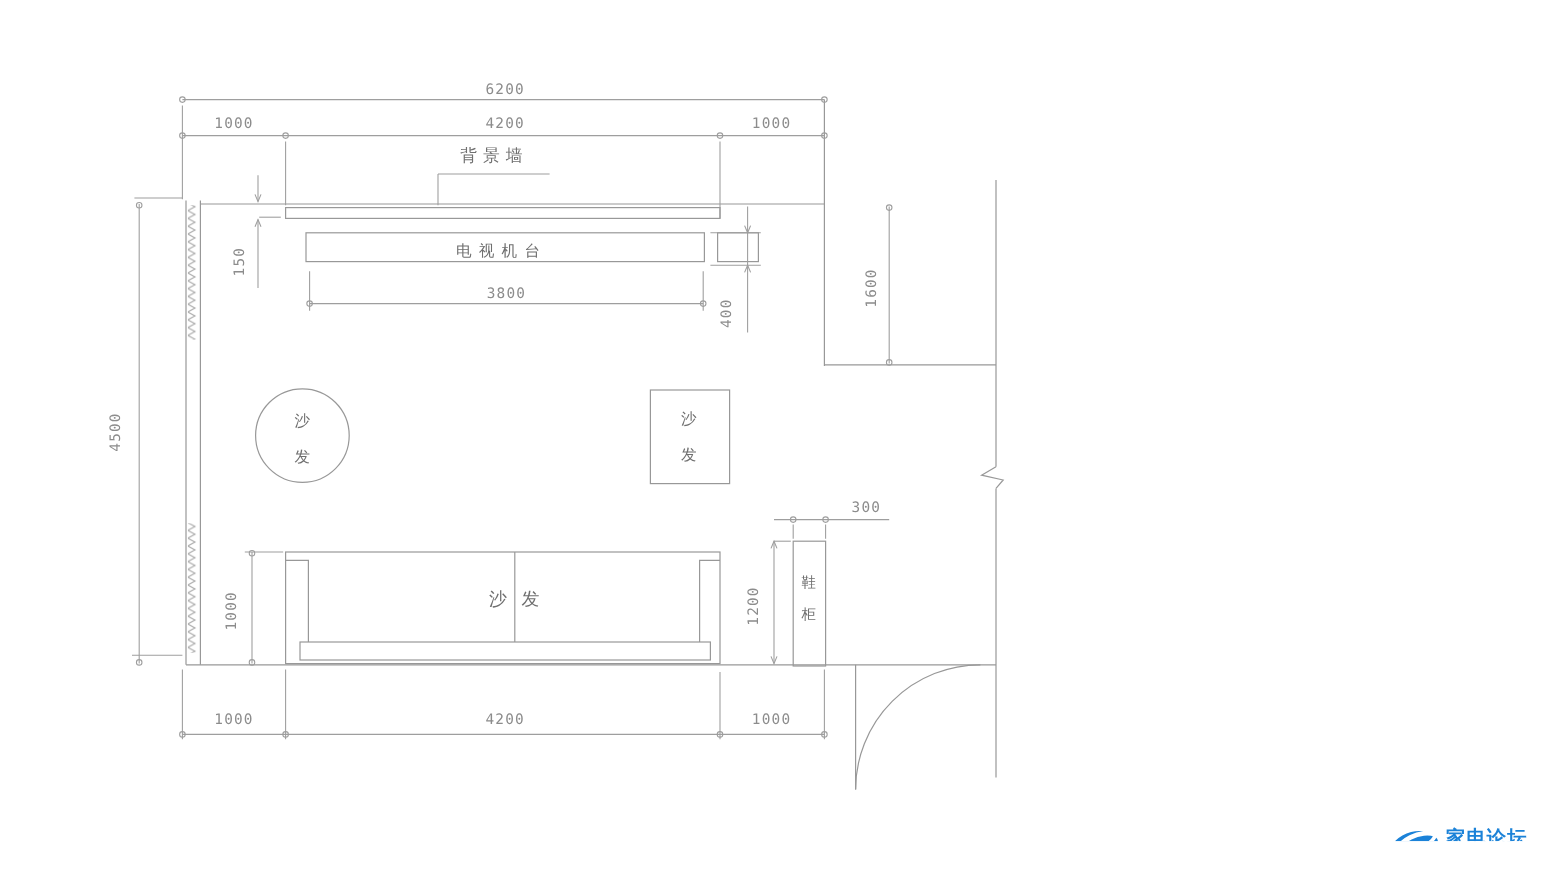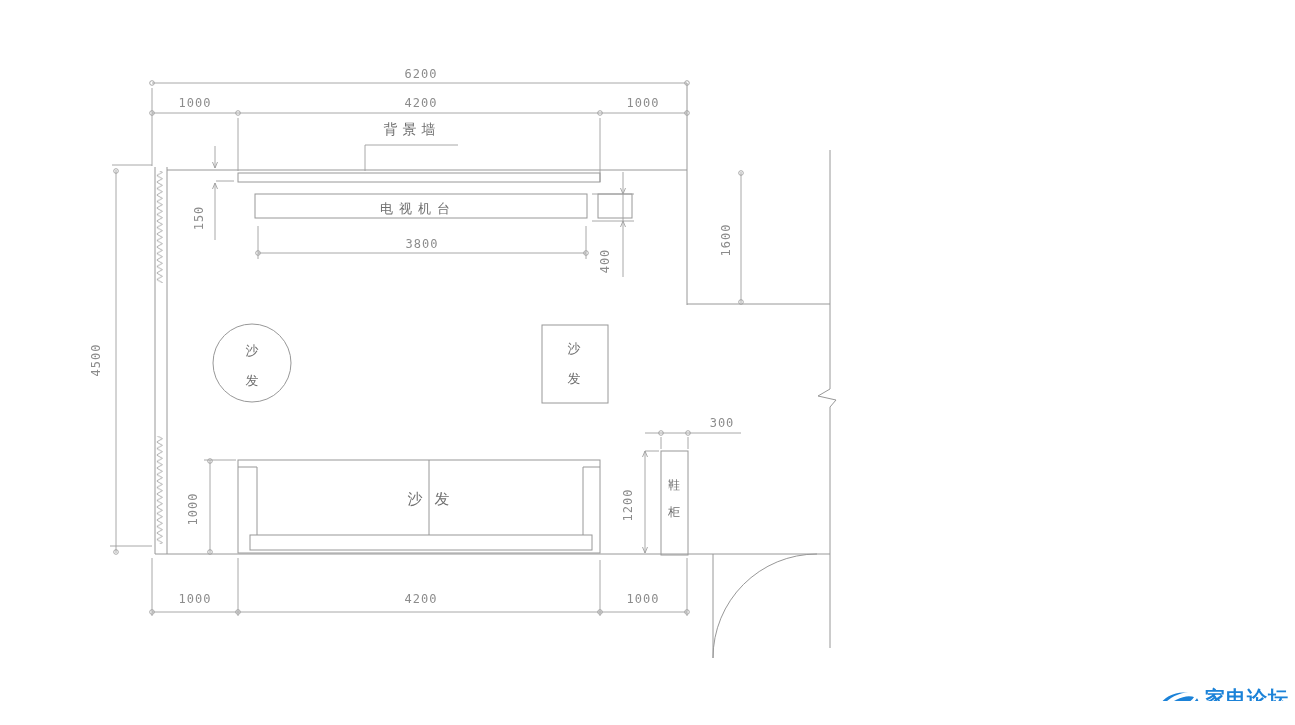--- a/index.html
+++ b/index.html
@@ -17,21 +17,21 @@
   .cjk{font-family:sans-serif;fill:#6f6f6f;text-anchor:middle;}
   .cjk14{font-size:14px;letter-spacing:5px;}
   .cjk13{font-size:13px;letter-spacing:6px;}
   .cjkS{font-size:13px;}
   .cjkM{font-size:15px;}
   .cjk12{font-size:12px;}
   
   .logo{position:absolute;left:1158px;top:688px;width:137px;height:37px;}
   .logo-icon{position:absolute;left:0;top:1px;}
   .logo-text{position:absolute;left:47px;top:2px;white-space:nowrap;}
-  .logo-brand{color:#1b82d8;font-weight:bold;font-size:20px;line-height:17px;
+  .logo-brand{color:#1b82d8;font-weight:bold;font-size:16px;line-height:17px;
               font-family:sans-serif;letter-spacing:1px;}
   .logo-site{color:#2a8ad8;font-size:8px;line-height:8px;letter-spacing:2.2px;
              font-weight:normal;font-family:"Liberation Sans",sans-serif;}
   .logo-watermark{position:absolute;left:40px;top:13px;color:rgba(60,60,60,0.82);
                   font-size:15px;font-family:"Liberation Sans",sans-serif;}
 </style>
 </head>
 <body>
 
 <div class="stage">

